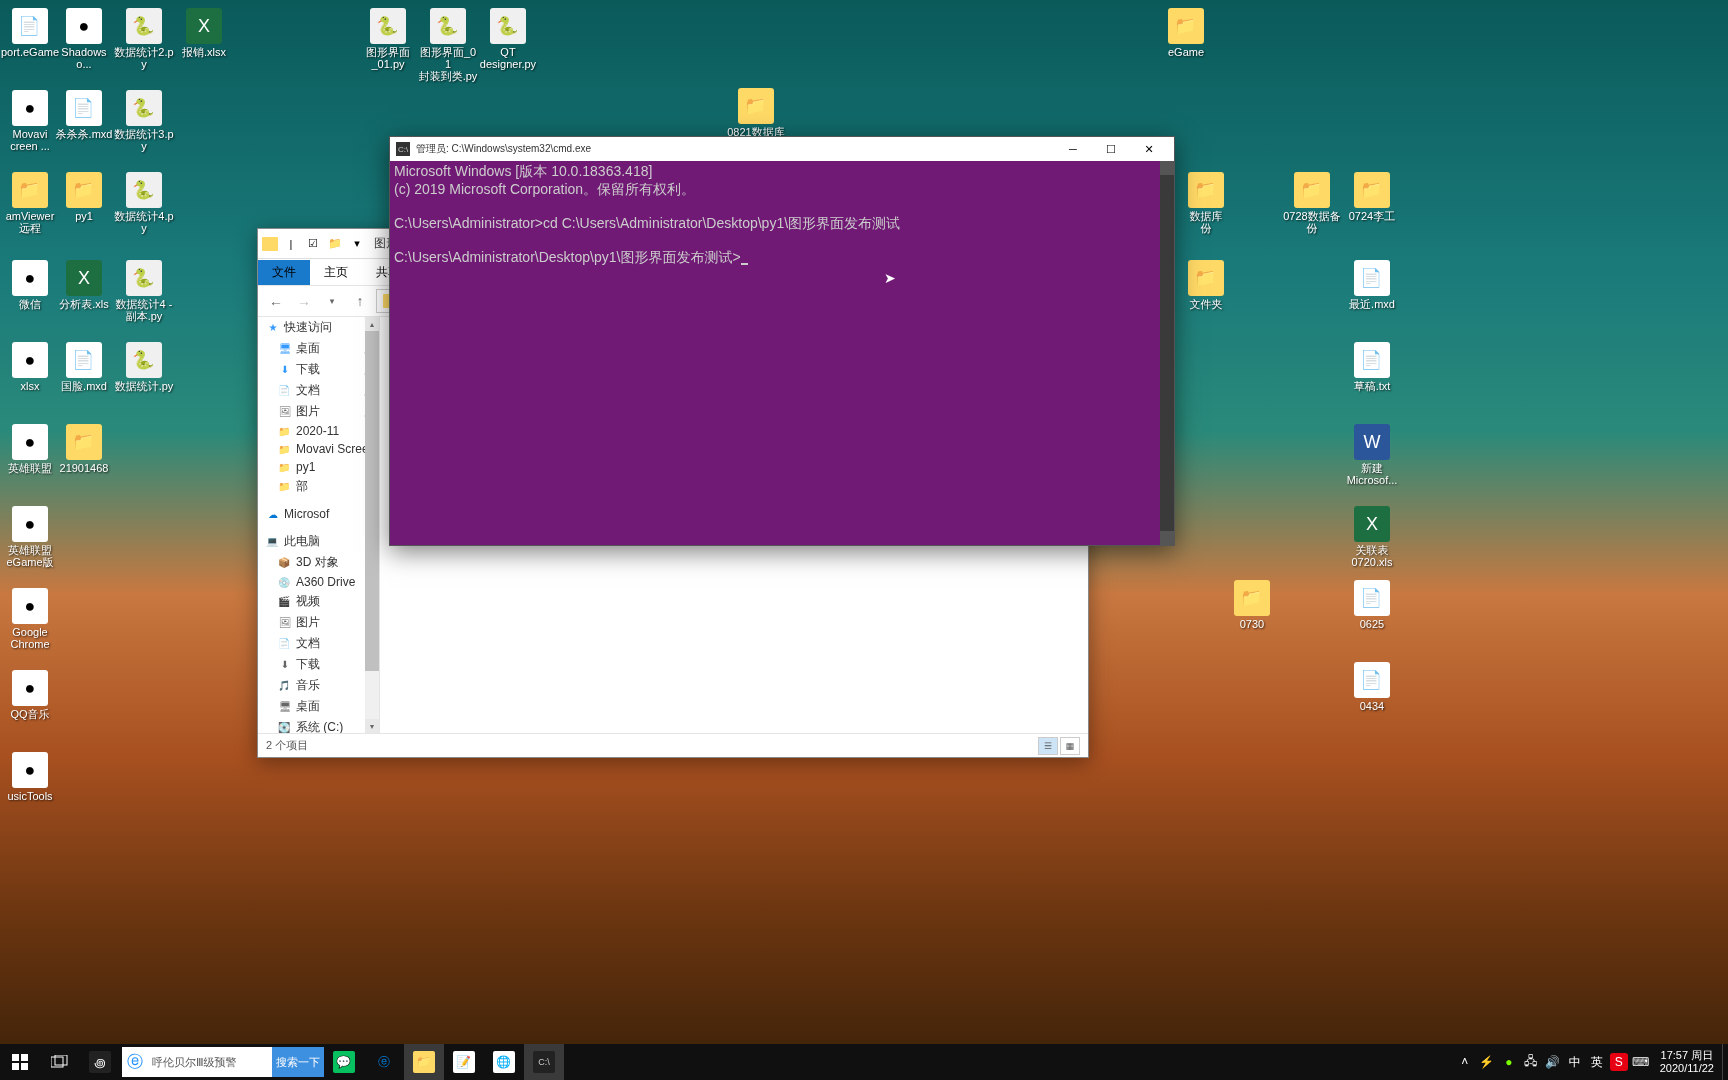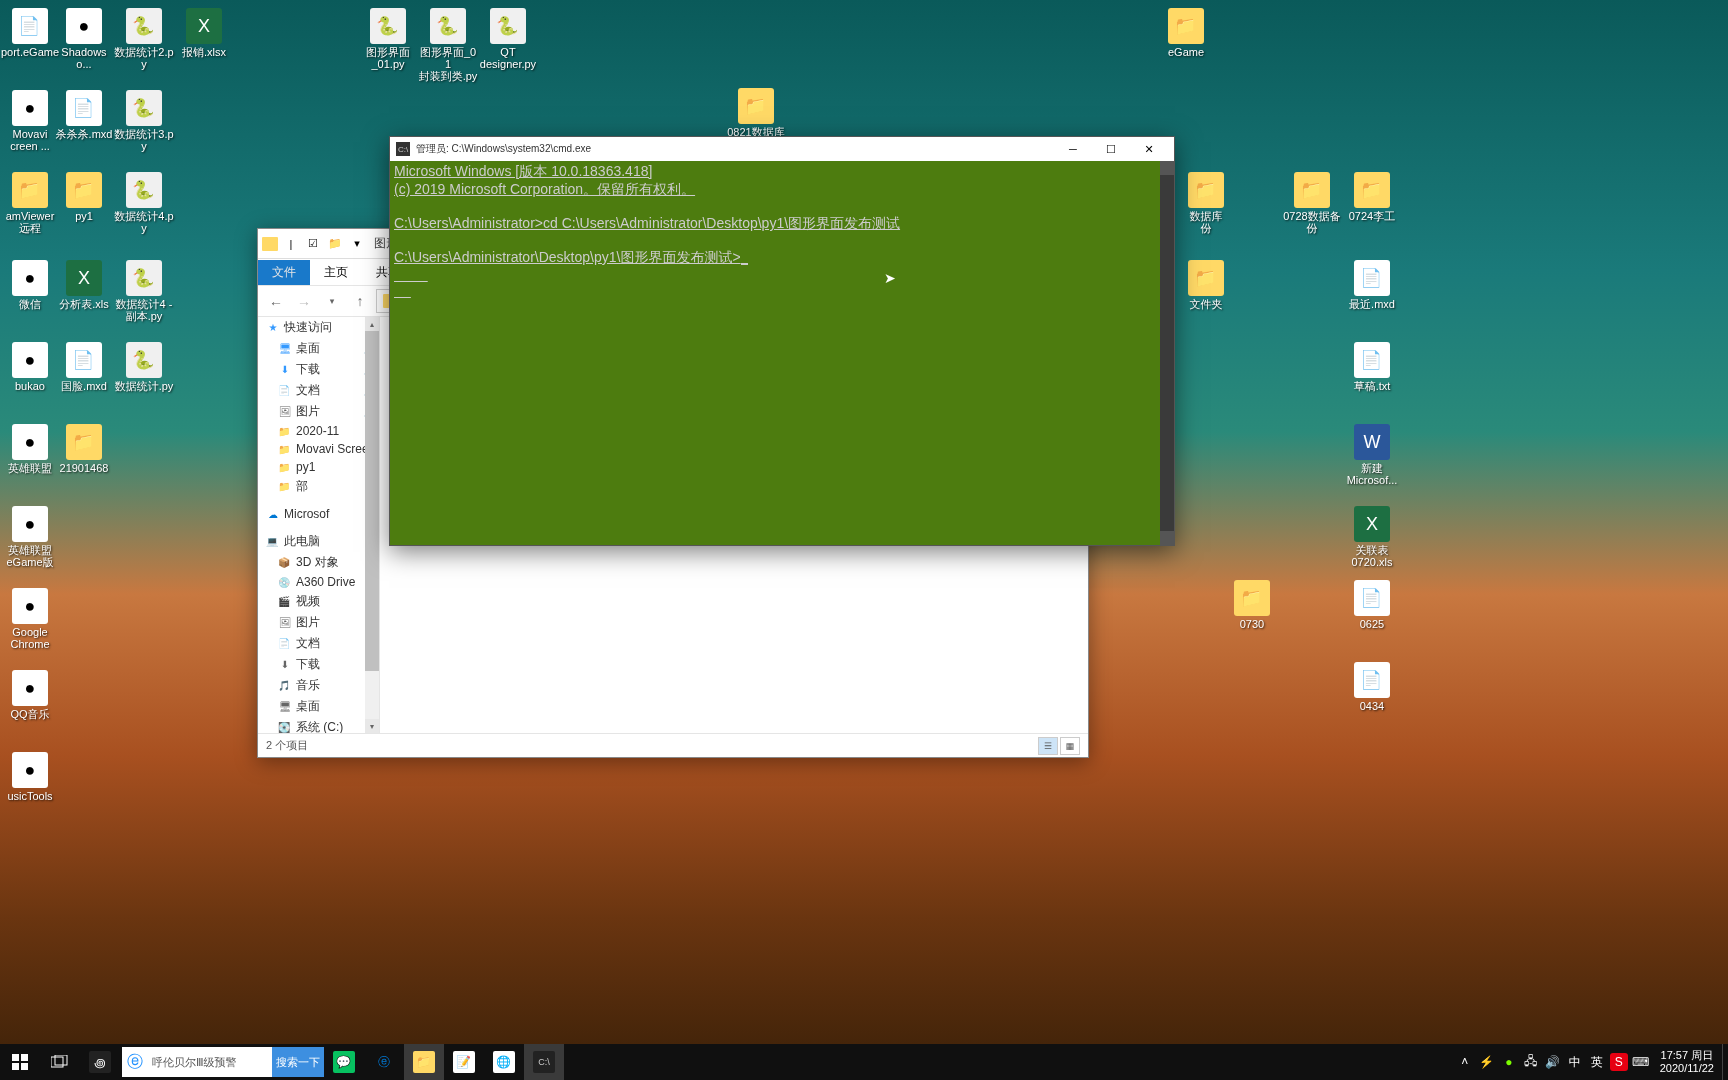--- a/index.html
+++ b/index.html
@@ -17,21 +17,21 @@
 .text-icon { background: #fff !important; }
 
 
 .explorer { position: absolute; left: 257px; top: 228px; width: 832px; height: 530px; background: #fff; border: 1px solid #888; box-shadow: 0 4px 20px rgba(0,0,0,0.4); display: flex; flex-direction: column; }
 .explorer-titlebar { height: 30px; background: #fff; display: flex; align-items: center; padding: 0 4px; border-bottom: 1px solid #ddd; }
 .explorer-titlebar .qat { display: flex; gap: 4px; align-items: center; }
 .explorer-titlebar .qat-btn { width: 18px; height: 18px; display: flex; align-items: center; justify-content: center; font-size: 11px; }
 .explorer-titlebar .title { margin-left: 8px; font-size: 12px; color: #444; }
 .explorer-ribbon { height: 26px; background: #fff; display: flex; align-items: center; }
 .ribbon-tab { padding: 4px 14px; font-size: 12px; cursor: pointer; }
-.ribbon-tab.active { background: #1979ca; color: #e5e5e5; }
+.ribbon-tab.active { background: #1979ca; color: #000000; }
 .explorer-nav { height: 32px; background: #fff; border-top: 1px solid #e5e5e5; border-bottom: 1px solid #e5e5e5; display: flex; align-items: center; padding: 0 6px; gap: 4px; }
 .nav-btn { width: 24px; height: 24px; display: flex; align-items: center; justify-content: center; color: #666; cursor: pointer; font-size: 14px; }
 .addr-bar { flex: 1; height: 24px; border: 1px solid #ccc; display: flex; align-items: center; padding: 0 6px; font-size: 12px; gap: 4px; }
 .addr-folder-icon { width: 16px; height: 14px; background: #ffd966; border-radius: 1px; }
 .explorer-body { flex: 1; display: flex; overflow: hidden; }
 .explorer-sidebar { width: 122px; background: #fff; border-right: 1px solid #e5e5e5; overflow-y: auto; position: relative; }
 .sidebar-scrollbar { position: absolute; right: 0; top: 0; width: 14px; height: 100%; background: #f0f0f0; }
 .sidebar-scrollbar-thumb { position: absolute; right: 0; top: 14px; width: 14px; height: 340px; background: #c0c0c0; }
 .sidebar-arrow { position: absolute; right: 0; width: 14px; height: 14px; background: #e8e8e8; display: flex; align-items: center; justify-content: center; font-size: 8px; color: #666; }
 .sb-item { padding: 2px 4px 2px 20px; font-size: 12px; color: #333; cursor: pointer; display: flex; align-items: center; gap: 4px; white-space: nowrap; }
@@ -43,21 +43,21 @@
 .status-views { margin-left: auto; display: flex; gap: 2px; }
 .view-btn { width: 20px; height: 18px; border: 1px solid #ccc; display: flex; align-items: center; justify-content: center; font-size: 9px; }
 
 
 .cmd { position: absolute; left: 389px; top: 136px; width: 786px; height: 410px; background: #000; border: 1px solid #555; box-shadow: 0 6px 24px rgba(0,0,0,0.5); display: flex; flex-direction: column; z-index: 10; }
 .cmd-titlebar { height: 24px; background: #fff; display: flex; align-items: center; padding: 0 6px; }
 .cmd-icon { width: 14px; height: 14px; background: #333; margin-right: 6px; display: flex; align-items: center; justify-content: center; color: #ccc; font-size: 8px; }
 .cmd-title { font-size: 10px; color: #333; flex: 1; }
 .cmd-winbtns { display: flex; }
 .cmd-winbtn { width: 38px; height: 24px; display: flex; align-items: center; justify-content: center; font-size: 11px; cursor: pointer; }
-.cmd-body { flex: 1; background: #4d7c0f; font-family: "NSimSun", "SimSun", Consolas, monospace; font-size: 14px; color: #ccc; padding: 2px 4px; white-space: pre; position: relative; text-decoration: underline; }
+.cmd-body { flex: 1; background: #701a75; font-family: "NSimSun", "SimSun", Consolas, monospace; font-size: 14px; color: #ccc; padding: 2px 4px; white-space: pre; position: relative; }
 .cmd-scrollbar { position: absolute; right: 0; top: 0; width: 14px; height: 100%; background: #3a3a3a; }
 .cmd-scroll-arrow { position: absolute; right: 0; width: 14px; height: 14px; background: #555; }
 .cursor-block { display: inline-block; width: 7px; height: 2px; background: #ccc; vertical-align: bottom; margin-bottom: 2px; }
 .mouse-cursor { position: absolute; left: 884px; top: 270px; color: #fff; font-size: 14px; pointer-events: none; z-index: 20; }
 
 
 .taskbar { position: absolute; left: 0; bottom: 0; width: 100%; height: 36px; background: #101010; display: flex; align-items: center; color: #fff; z-index: 50; }
 .tb-btn { width: 40px; height: 36px; display: flex; align-items: center; justify-content: center; cursor: pointer; font-size: 16px; }
 .tb-app { width: 40px; height: 36px; display: flex; align-items: center; justify-content: center; cursor: pointer; position: relative; }
 .tb-app.active { background: #3a3a3a; }
@@ -88,21 +88,21 @@
       <div class="desktop-icon" style="left: 0px; top: 172px;">
         <div class="icon-img folder-icon">📁</div>
         <div class="icon-label">amViewer<br>远程</div>
       </div>
       <div class="desktop-icon" style="left: 0px; top: 260px;">
         <div class="icon-img ">●</div>
         <div class="icon-label">微信</div>
       </div>
       <div class="desktop-icon" style="left: 0px; top: 342px;">
         <div class="icon-img ">●</div>
-        <div class="icon-label">bukao</div>
+        <div class="icon-label">xlsx</div>
       </div>
       <div class="desktop-icon" style="left: 0px; top: 424px;">
         <div class="icon-img ">●</div>
         <div class="icon-label">英雄联盟</div>
       </div>
       <div class="desktop-icon" style="left: 0px; top: 506px;">
         <div class="icon-img ">●</div>
         <div class="icon-label">英雄联盟<br>eGame版</div>
       </div>
       <div class="desktop-icon" style="left: 0px; top: 588px;">

